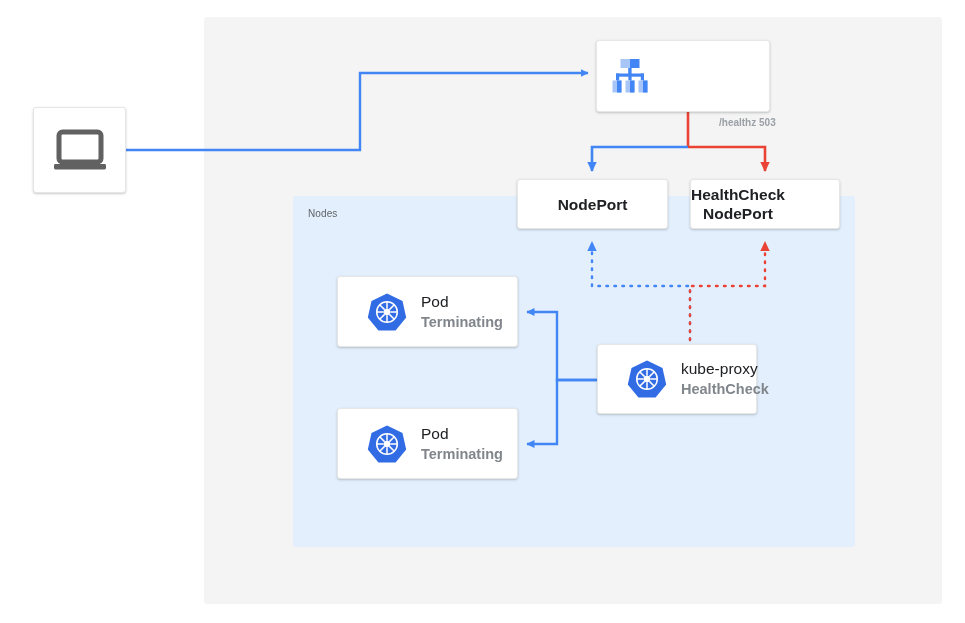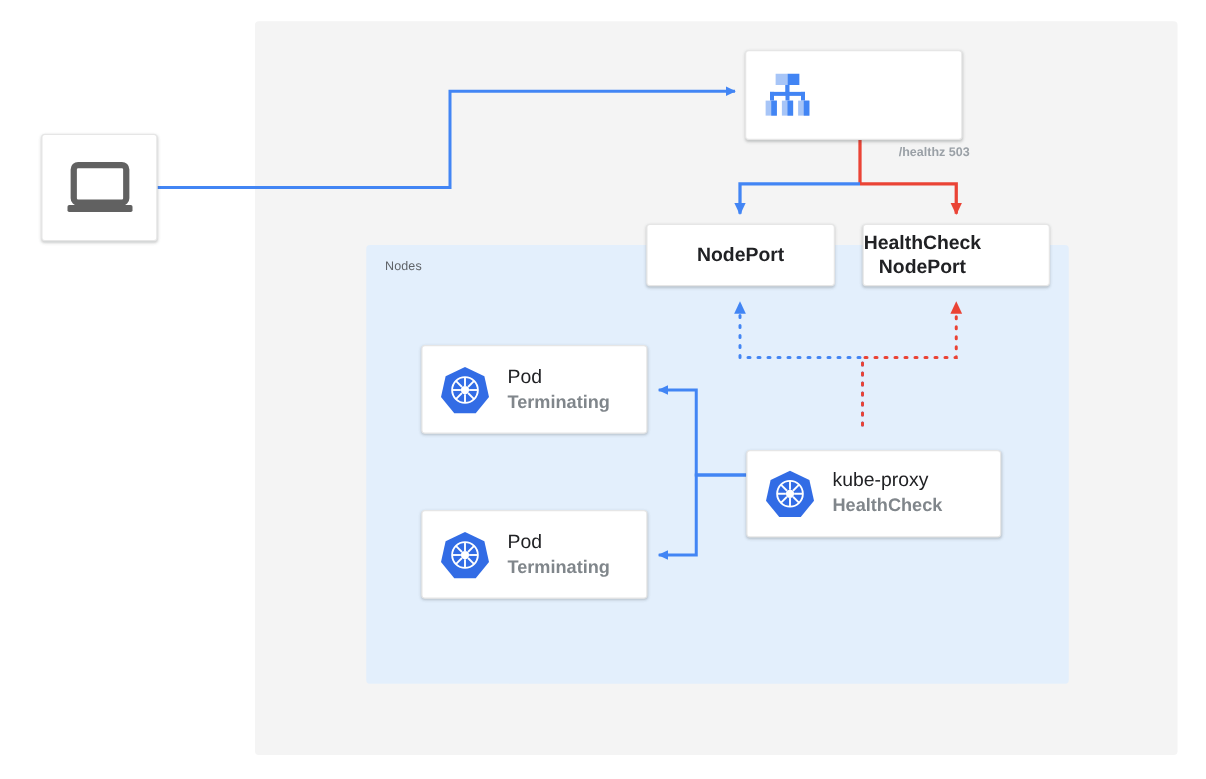--- a/index.html
+++ b/index.html
@@ -87,23 +87,23 @@
   .np-title {
     font-size: 15.5px;
     font-weight: bold;
     color: #202124;
     text-align: center;
     line-height: 19px;
   }
   
   .card-pod1 { left: 337px; top: 276px; width: 181px; height: 71px; }
   .card-pod2 { left: 337px; top: 408px; width: 181px; height: 71px; }
-  .card-kubeproxy { left: 597px; top: 360px; width: 204px; height: 70px; }
+  .card-kubeproxy { left: 597px; top: 344px; width: 160px; height: 70px; }
   .card-pod1, .card-pod2, .card-kubeproxy {
-    padding-left: 14px;
+    padding-left: 29px;
     gap: 14px;
   }
   .pod-labels { display: flex; flex-direction: column; }
   .pod-title {
     font-size: 15.5px;
     color: #202124;
     line-height: 20px;
     white-space: nowrap;
   }
   .pod-sub {

